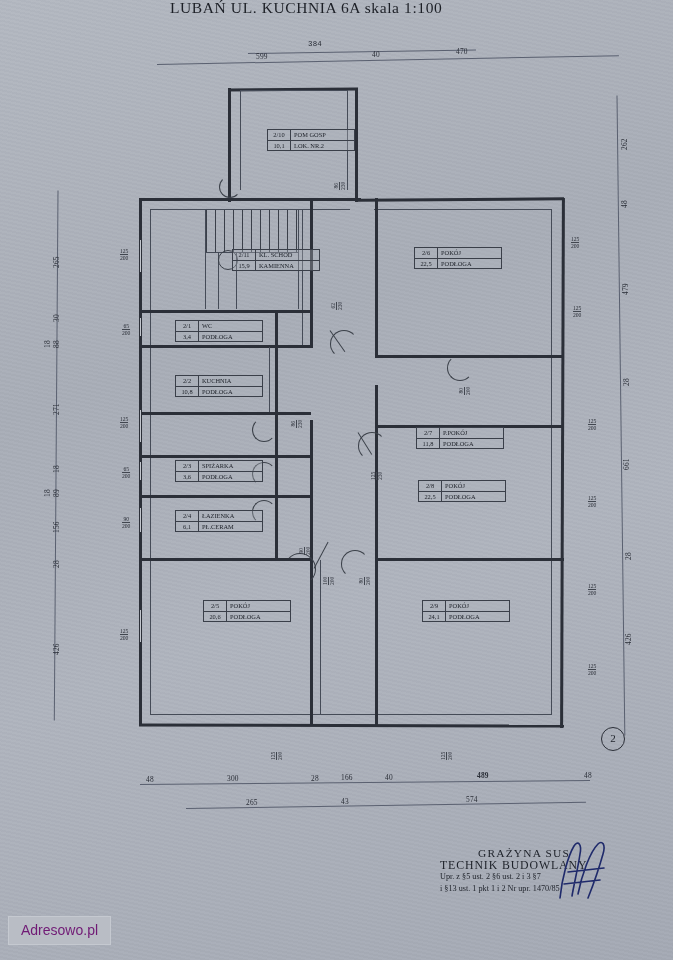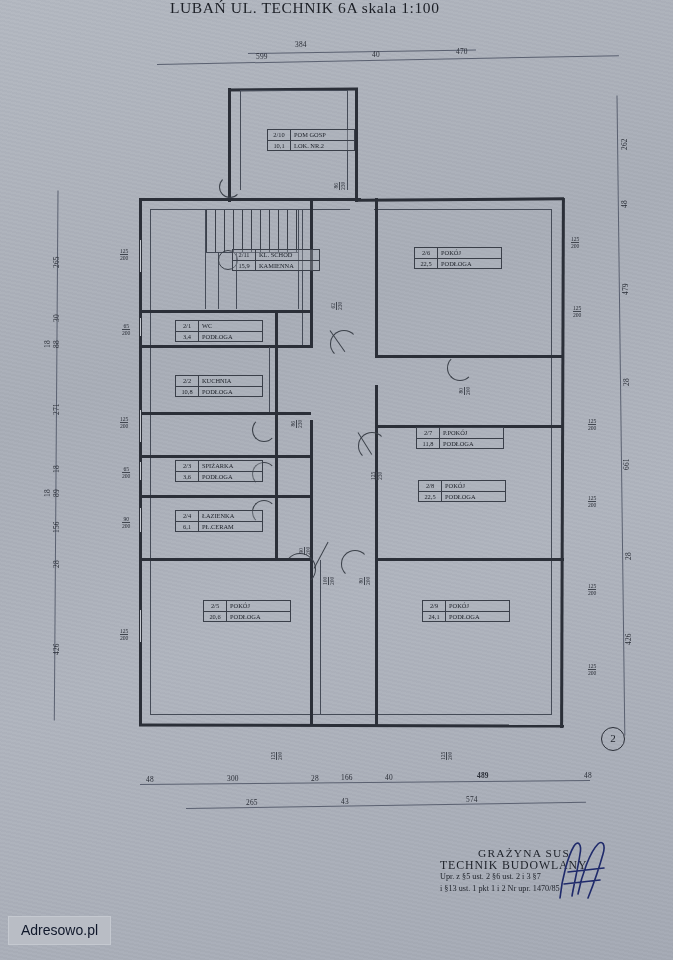--- a/index.html
+++ b/index.html
@@ -39,32 +39,32 @@
   
   .arc{position:absolute;border:1px solid #3b4049;border-radius:50%;}
   .swing{position:absolute;background:#3b4049;transform-origin:left center;}
   
   .stamp{position:absolute;left:440px;top:848px;width:222px;font-size:8.6px;line-height:11.5px;color:#1d2129;}
   .stamp .n1{font-size:11.4px;letter-spacing:1.2px;padding-left:38px;}
   .stamp .n2{font-size:11.8px;letter-spacing:.9px;}
   .stamp .s{font-size:8.2px;}
   .sig{position:absolute;left:548px;top:838px;width:70px;height:66px;pointer-events:none;}
   .wm{position:absolute;left:8px;top:916px;padding:5px 12px 6px;border:1px solid #c5c9d0;
-    background:#b9bdc5;color:#0f172a;font-family:"Liberation Sans",sans-serif;font-size:14px;}
+    background:#b9bdc5;color:#701a75;font-family:"Liberation Sans",sans-serif;font-size:14px;}
 </style>
 </head>
 <body>
 
 <div class="sheet"></div>
 <div class="grain"></div>
 
-<div class="title">LUBAŃ  UL. TECHNIK   6A      skala 1:100</div>
+<div class="title">LUBAŃ  UL. KUCHNIA   6A      skala 1:100</div>
 
 <div class="dimline" style="left:248px;top:53px;width:228px;transform:rotate(-0.9deg);"></div>
-<div class="dimtxt" style="left:295px;top:40px;">384</div>
+<div class="dimtxt" style="left:308px;top:40px;font-family:Liberation Mono, monospace;">384</div>
 
 <div class="dimline" style="left:157px;top:64px;width:462px;transform:rotate(-1.1deg);"></div>
 <div class="dimtxt" style="left:256px;top:52px;text-align:center;">599</div>
 <div class="dimtxt" style="left:372px;top:50px;">40</div>
 <div class="dimtxt" style="left:456px;top:47px;text-align:center;">470</div>
 
 <div class="dimline" style="left:58px;top:190px;width:530px;transform:rotate(90.4deg);"></div>
 <div class="dimtxt vtxt" style="left:52px;top:268px;">265</div>
 <div class="dimtxt vtxt" style="left:52px;top:322px;">30</div>
 <div class="dimtxt vtxt" style="left:52px;top:348px;">88</div>

